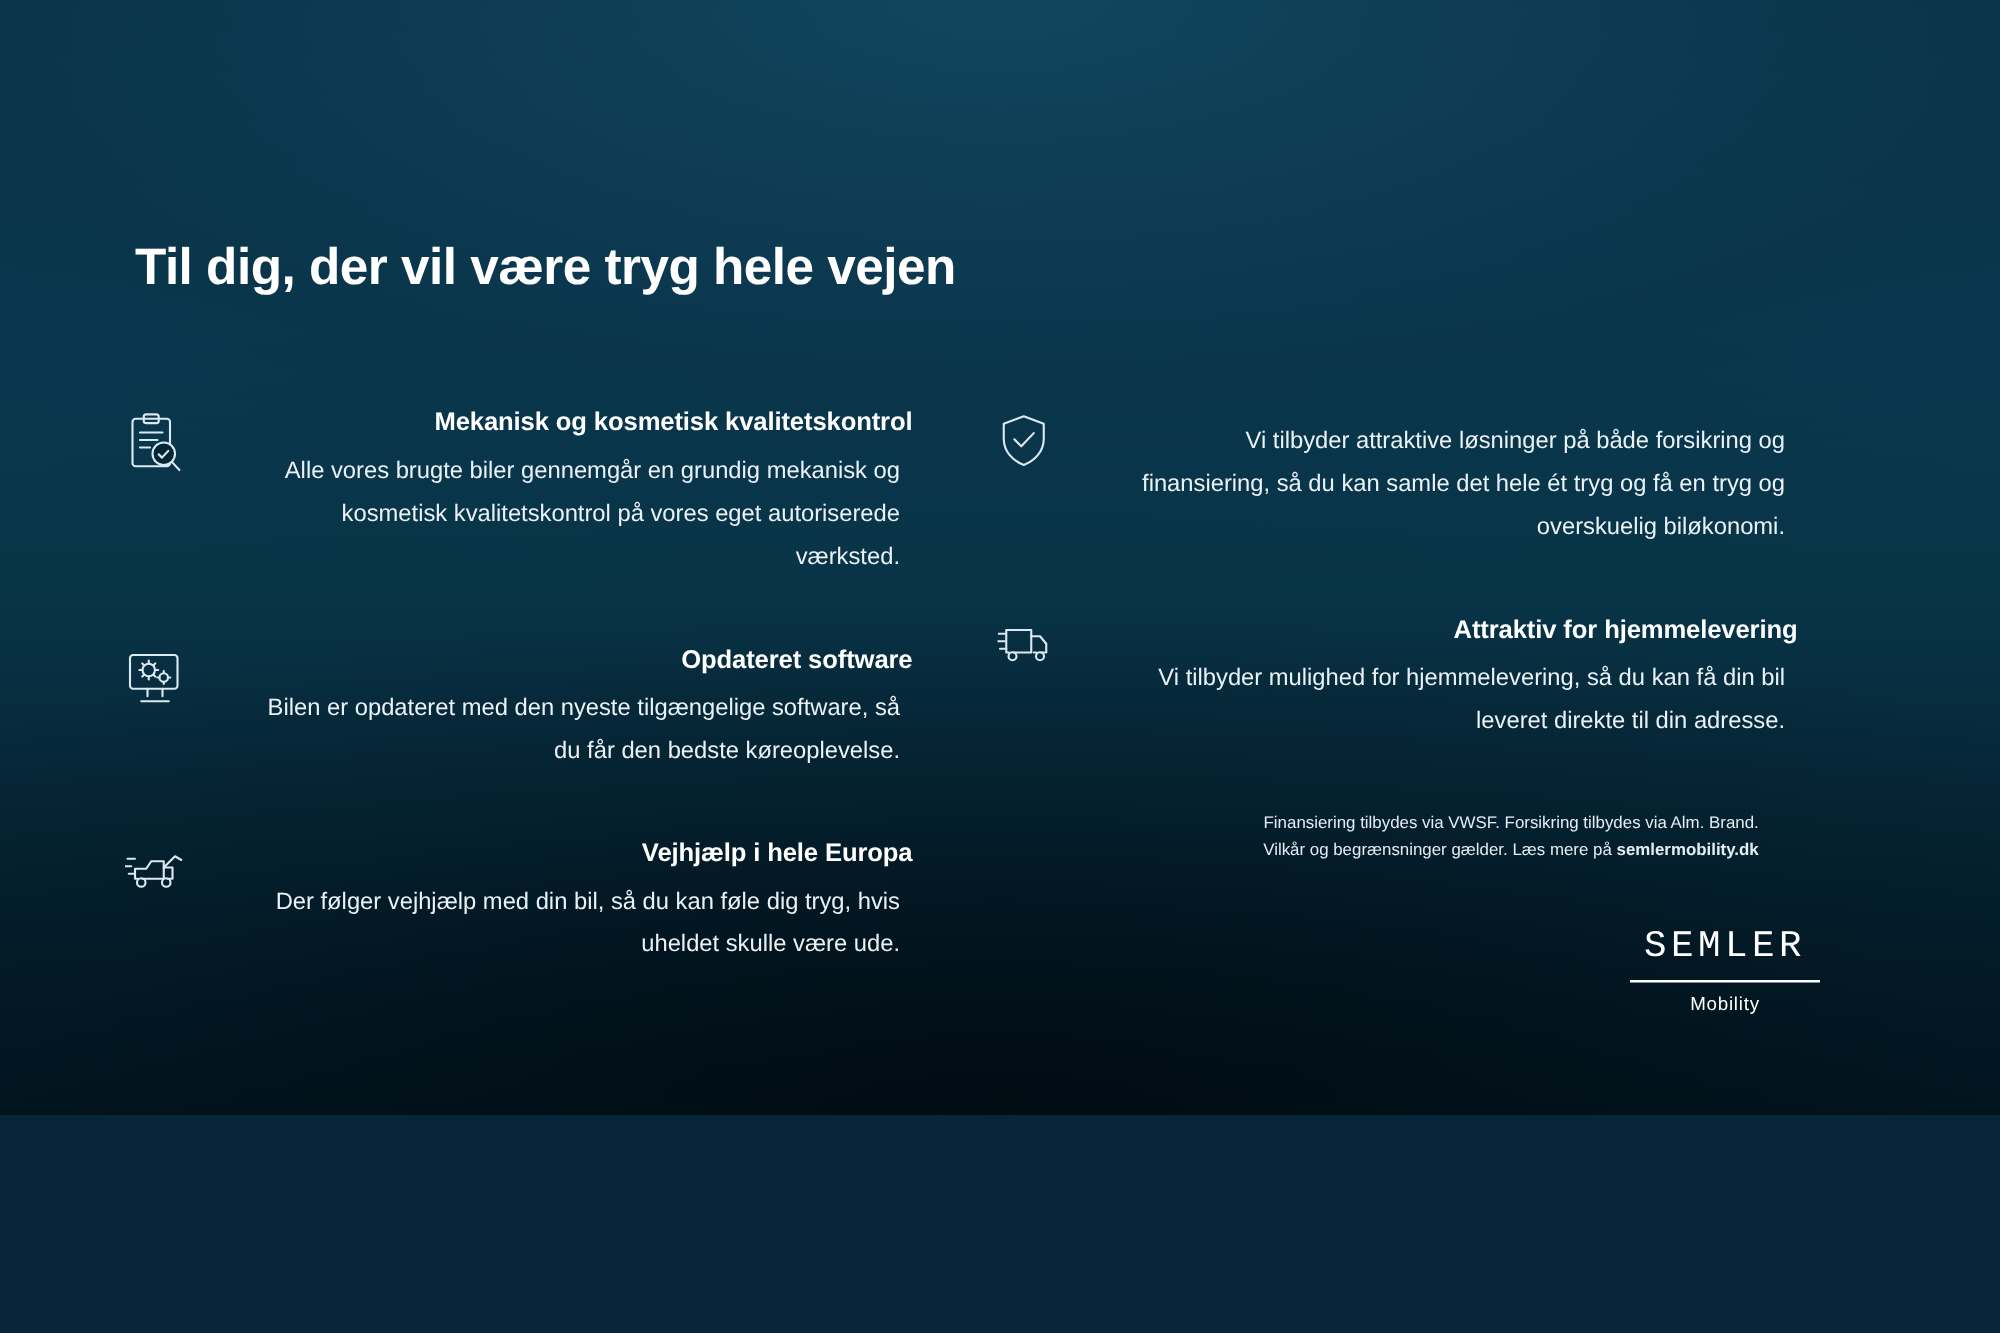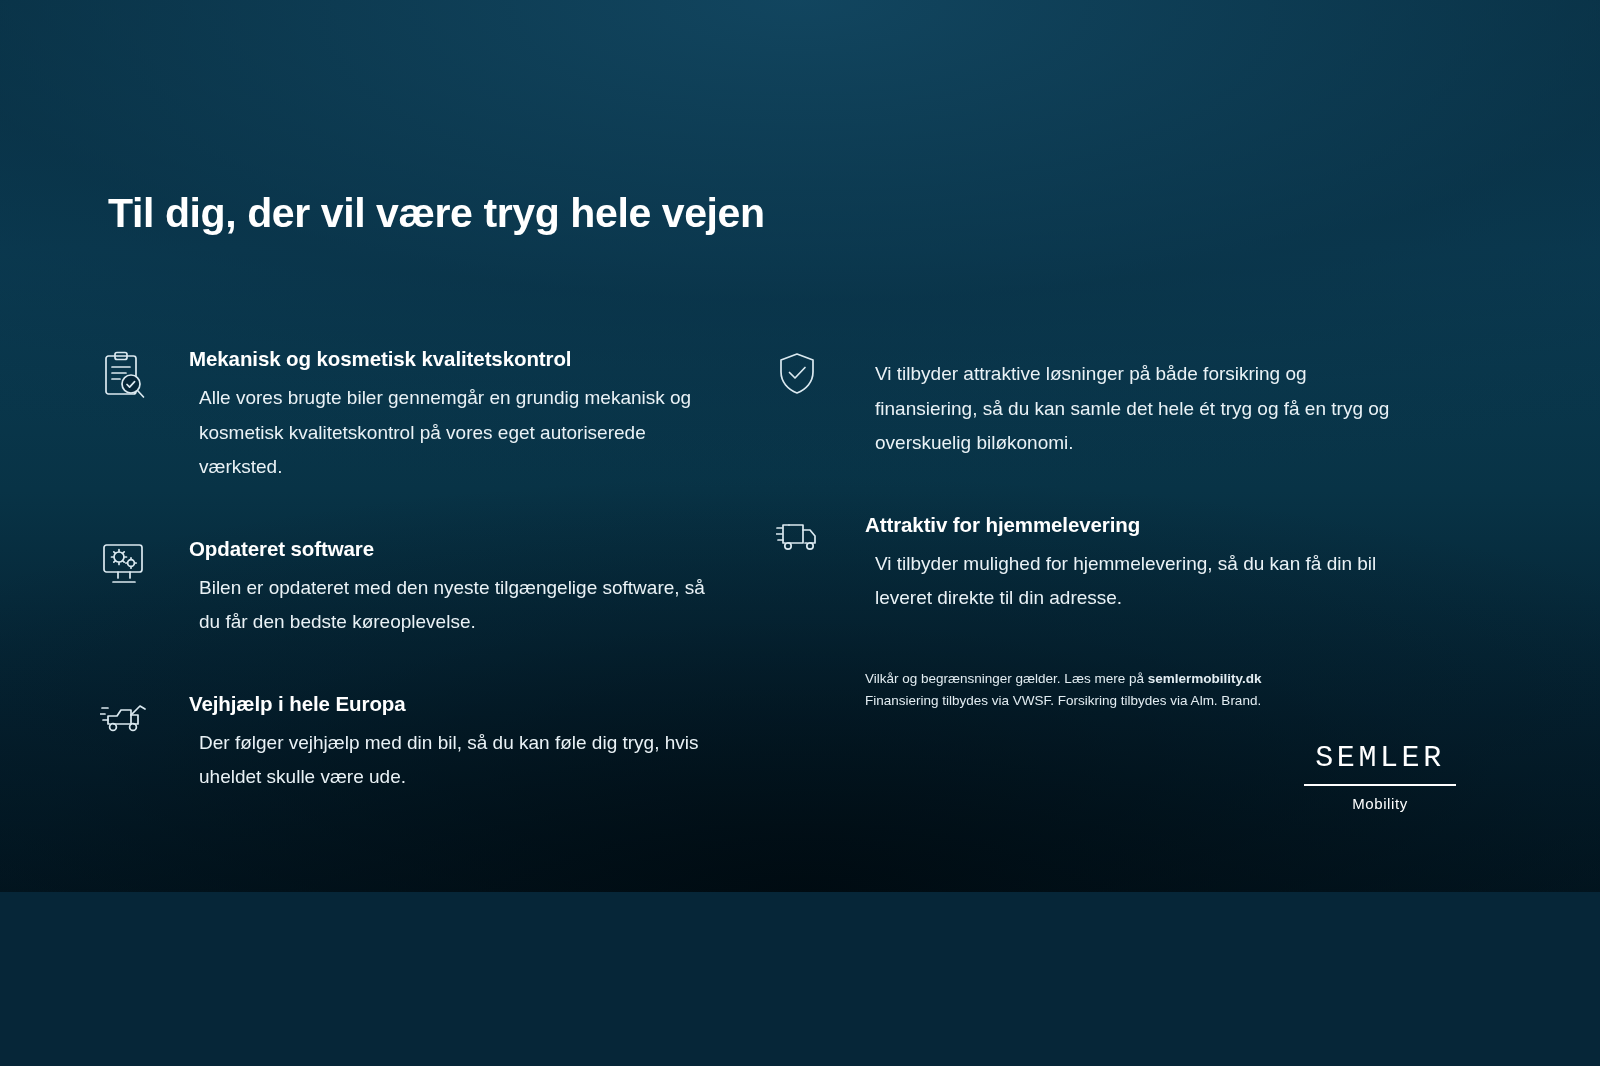--- a/index.html
+++ b/index.html
@@ -30,24 +30,25 @@
     top: 190px;
     font-size: 41px;
     font-weight: bold;
     letter-spacing: -0.4px;
     color: #ffffff;
     white-space: nowrap;
   }
   .columns {
     position: absolute;
     left: 100px;
-    top: 347px;
+    top: 326px;
     width: 1420px;
     display: flex;
-    gap: 46px;
+    gap: 68px;
+    text-align: right;
   }
   .col {
     width: 630px;
   }
   .col.right { width: 640px; }
 
   .feature {
     display: flex;
     align-items: flex-start;
     margin-bottom: 42px;
@@ -206,22 +207,22 @@
             <path d="M1 11h5M0 17h6M2 23h5"></path>
           </svg>
         </div>
         <div class="ftext">
           <p class="ftitle">Attraktiv for hjemmelevering</p>
           <p class="fbody">Vi tilbyder mulighed for hjemmelevering, så du kan få din bil leveret direkte til din adresse.</p>
         </div>
       </div>
 
       <div class="disclaimer">
+        <div>Finansiering tilbydes via VWSF. Forsikring tilbydes via Alm. Brand.</div>
         <div><span>Vilkår og begrænsninger gælder. Læs mere på </span><span class="bold">semlermobility.dk</span></div>
-        <div>Finansiering tilbydes via VWSF. Forsikring tilbydes via Alm. Brand.</div>
       </div>
 
     </div>
   </div>
 
   <div class="logo">
     <div class="logo-word">SEMLER</div>
     <div class="logo-rule"></div>
     <div class="logo-sub">Mobility</div>
   </div>

